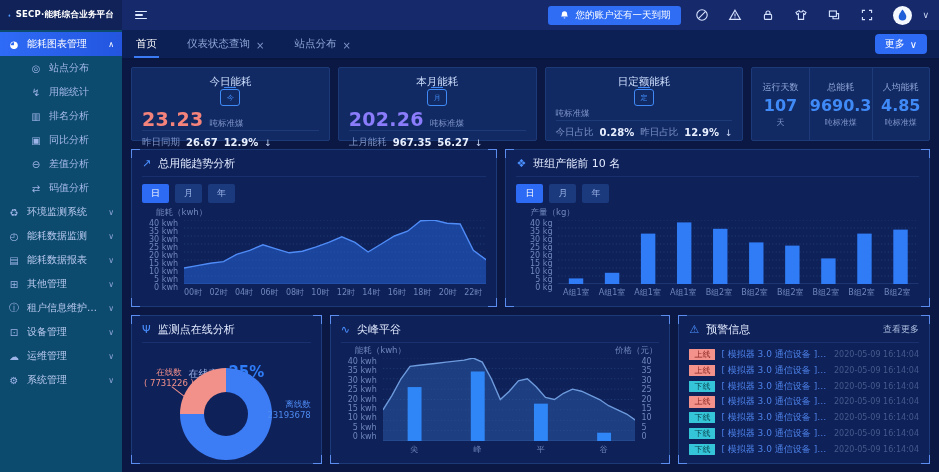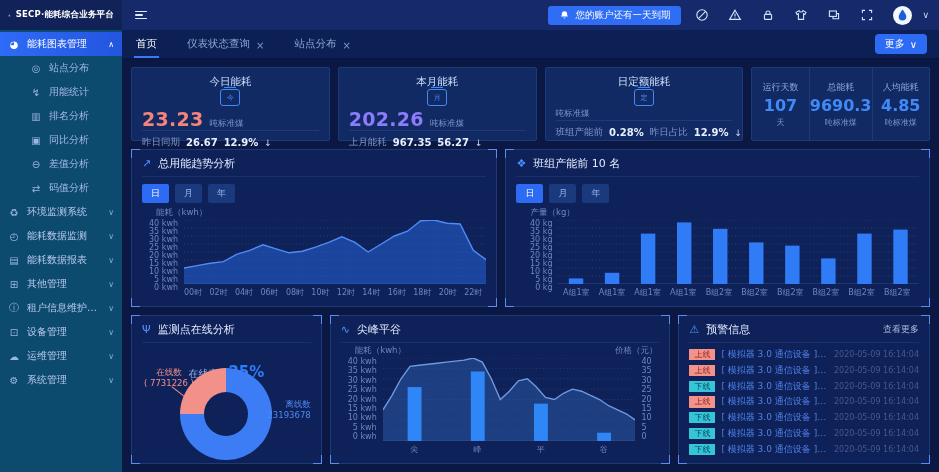--- a/index.html
+++ b/index.html
@@ -316,21 +316,21 @@
         <div class="card">
           <div class="t-row">
               <span>日定额能耗</span>
               <span class="sp"></span>
               <span class="cal">定</span>
             </div>
           <div class="v-row">
               <span class="unit">吨标准煤</span>
             </div>
           <div class="foot">
-            <span>班组产能前</span>
+            <span>今日占比</span>
               <b>0.28%</b>
             <span>昨日占比</span>
               <b>12.9%</b>
               <span class="arr">↓</span>
           </div>
         </div>
         <div class="summary">
           <div class="stat">
             <span class="sl">运行天数</span>
             <span class="sv">107</span>

